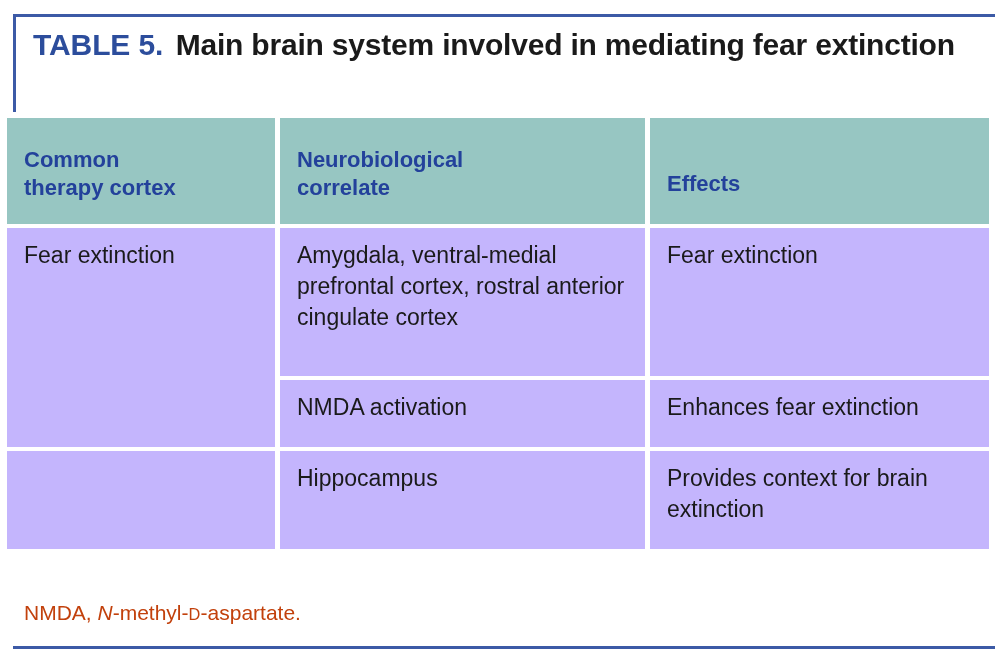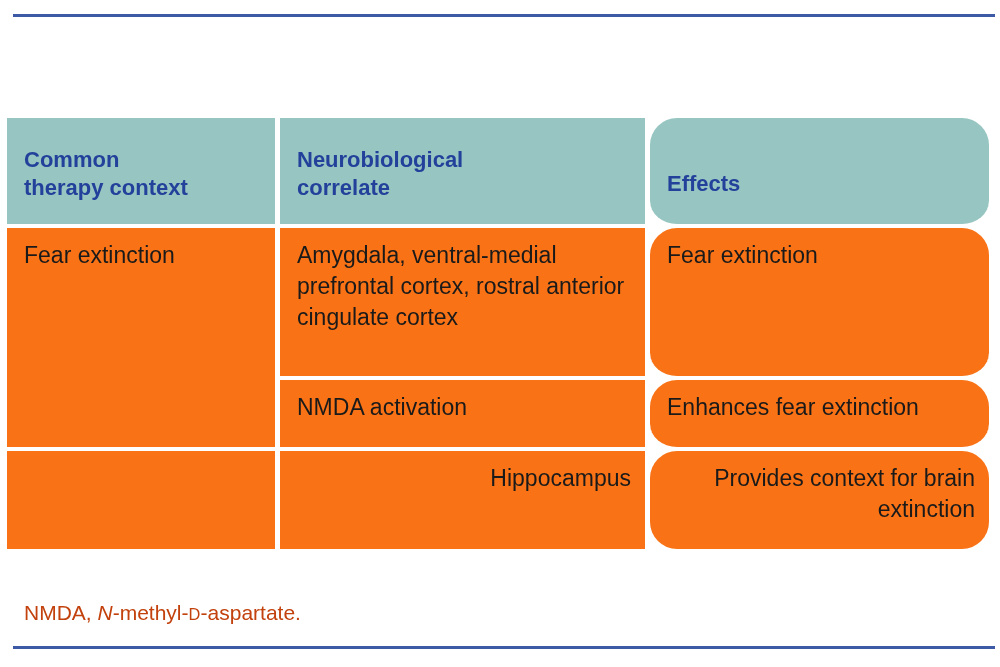--- a/index.html
+++ b/index.html
@@ -74,51 +74,51 @@
   .tbl col.c2 { width: 370px; }
   .tbl col.c3 { width: 339px; }
 
   .tbl th, .tbl td {
     vertical-align: top;
     padding: 12px 14px 14px 17px;
     box-sizing: border-box;
     border-right: 5px solid #ffffff;
     border-bottom: 4px solid #ffffff;
   }
-  .tbl th:last-child, .tbl td:last-child { border-right: none; border-radius: 27px; }
+  .tbl th:last-child, .tbl td:last-child { border-right: none; }
 
   .tbl thead th {
     background: #97c6c2;
     color: #23419b;
     font-weight: bold;
     font-size: 22px;
     line-height: 28px;
     text-align: left;
     height: 110px;
     vertical-align: top;
     padding-top: 28px;
   }
   .tbl thead th.bottom-align {
     vertical-align: bottom;
     padding-bottom: 26px;
   }
 
   .tbl tbody td {
-    background: #f97316;
+    background: #c4b5fd;
     color: #1a1a1a;
     font-weight: normal;
     font-size: 23px;
     line-height: 31px;
     border-bottom: 4px solid #ffffff;
   }
   .tbl tbody tr:last-child td { border-bottom: none; }
 
   .cell-tall   { height: 152px; }
   .cell-mid    { height: 71px; }
-  .cell-low    { height: 98px; text-align: right; }
+  .cell-low    { height: 98px; }
   .cell-span   { vertical-align: top; }
 
   
   .footnote {
     position: absolute;
     left: 24px;
     top: 600px;
     width: 960px;
     font-size: 21px;
     line-height: 26px;
@@ -140,30 +140,33 @@
     background: #3c5aa6;
   }
 </style>
 </head>
 <body>
 
 <div class="figure">
 
   <div class="rule-top"></div>
 
+  <div class="title-block">
+    <div class="title-text"><span class="title-label">TABLE 5.</span><span class="title-gap"> </span><span>Main brain system involved in mediating fear extinction</span></div>
+  </div>
 
   <table class="tbl">
     <colgroup>
       <col class="c1">
         <col class="c2">
         <col class="c3">
     </colgroup>
     <thead>
       <tr>
-        <th><span>Common</span><br><span>therapy context</span></th>
+        <th><span>Common</span><br><span>therapy cortex</span></th>
         <th><span>Neurobiological</span><br><span>correlate</span></th>
         <th class="bottom-align">Effects</th>
       </tr>
     </thead>
     <tbody>
       <tr>
         <td class="cell-span" rowspan="2">Fear extinction</td>
         <td class="cell-tall">Amygdala, ventral-medial prefrontal cortex, rostral anterior cingulate cortex</td>
         <td class="cell-tall">Fear extinction</td>
       </tr>

